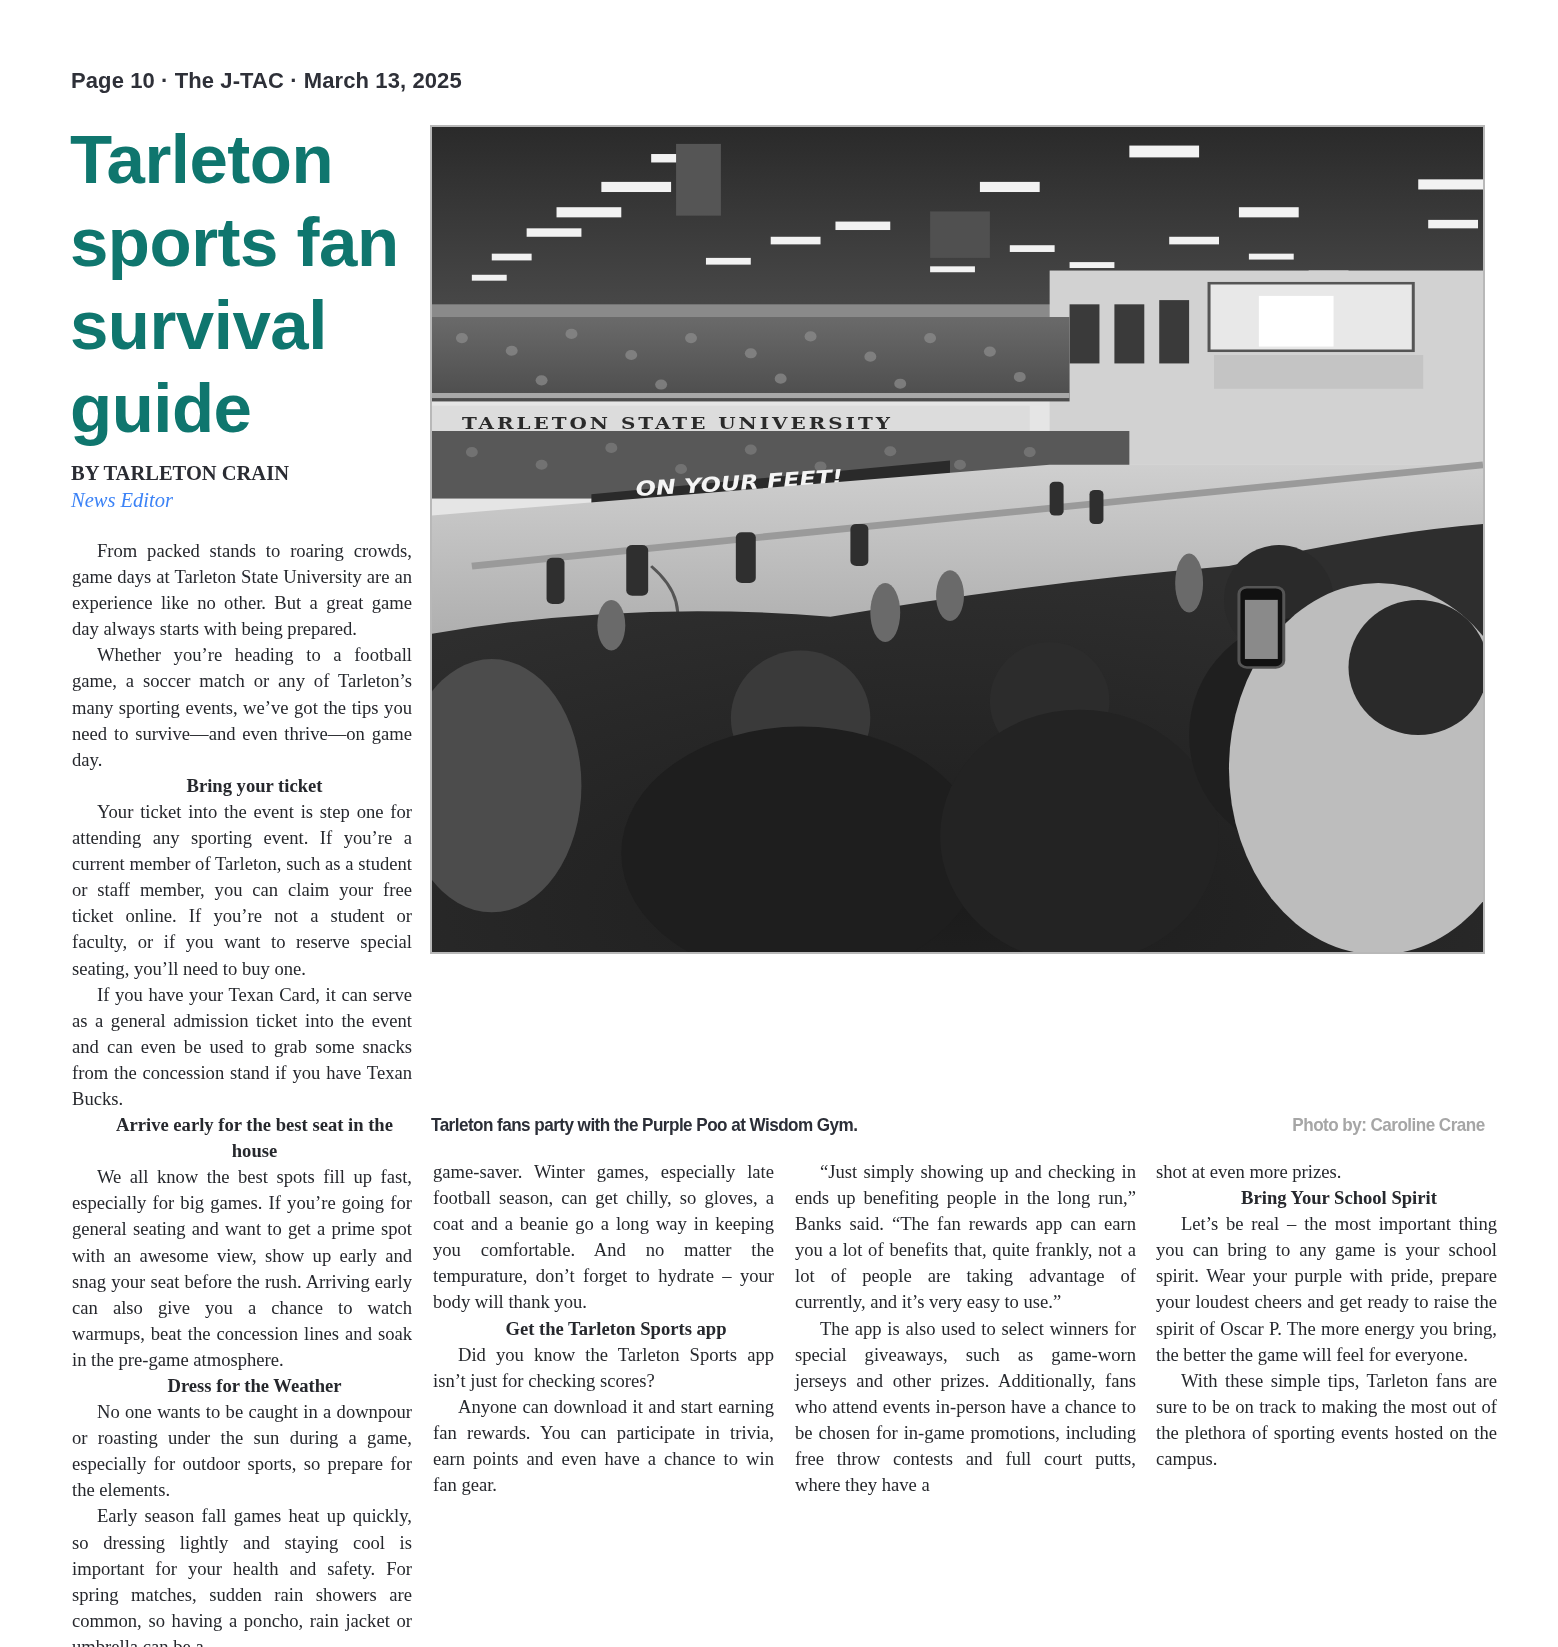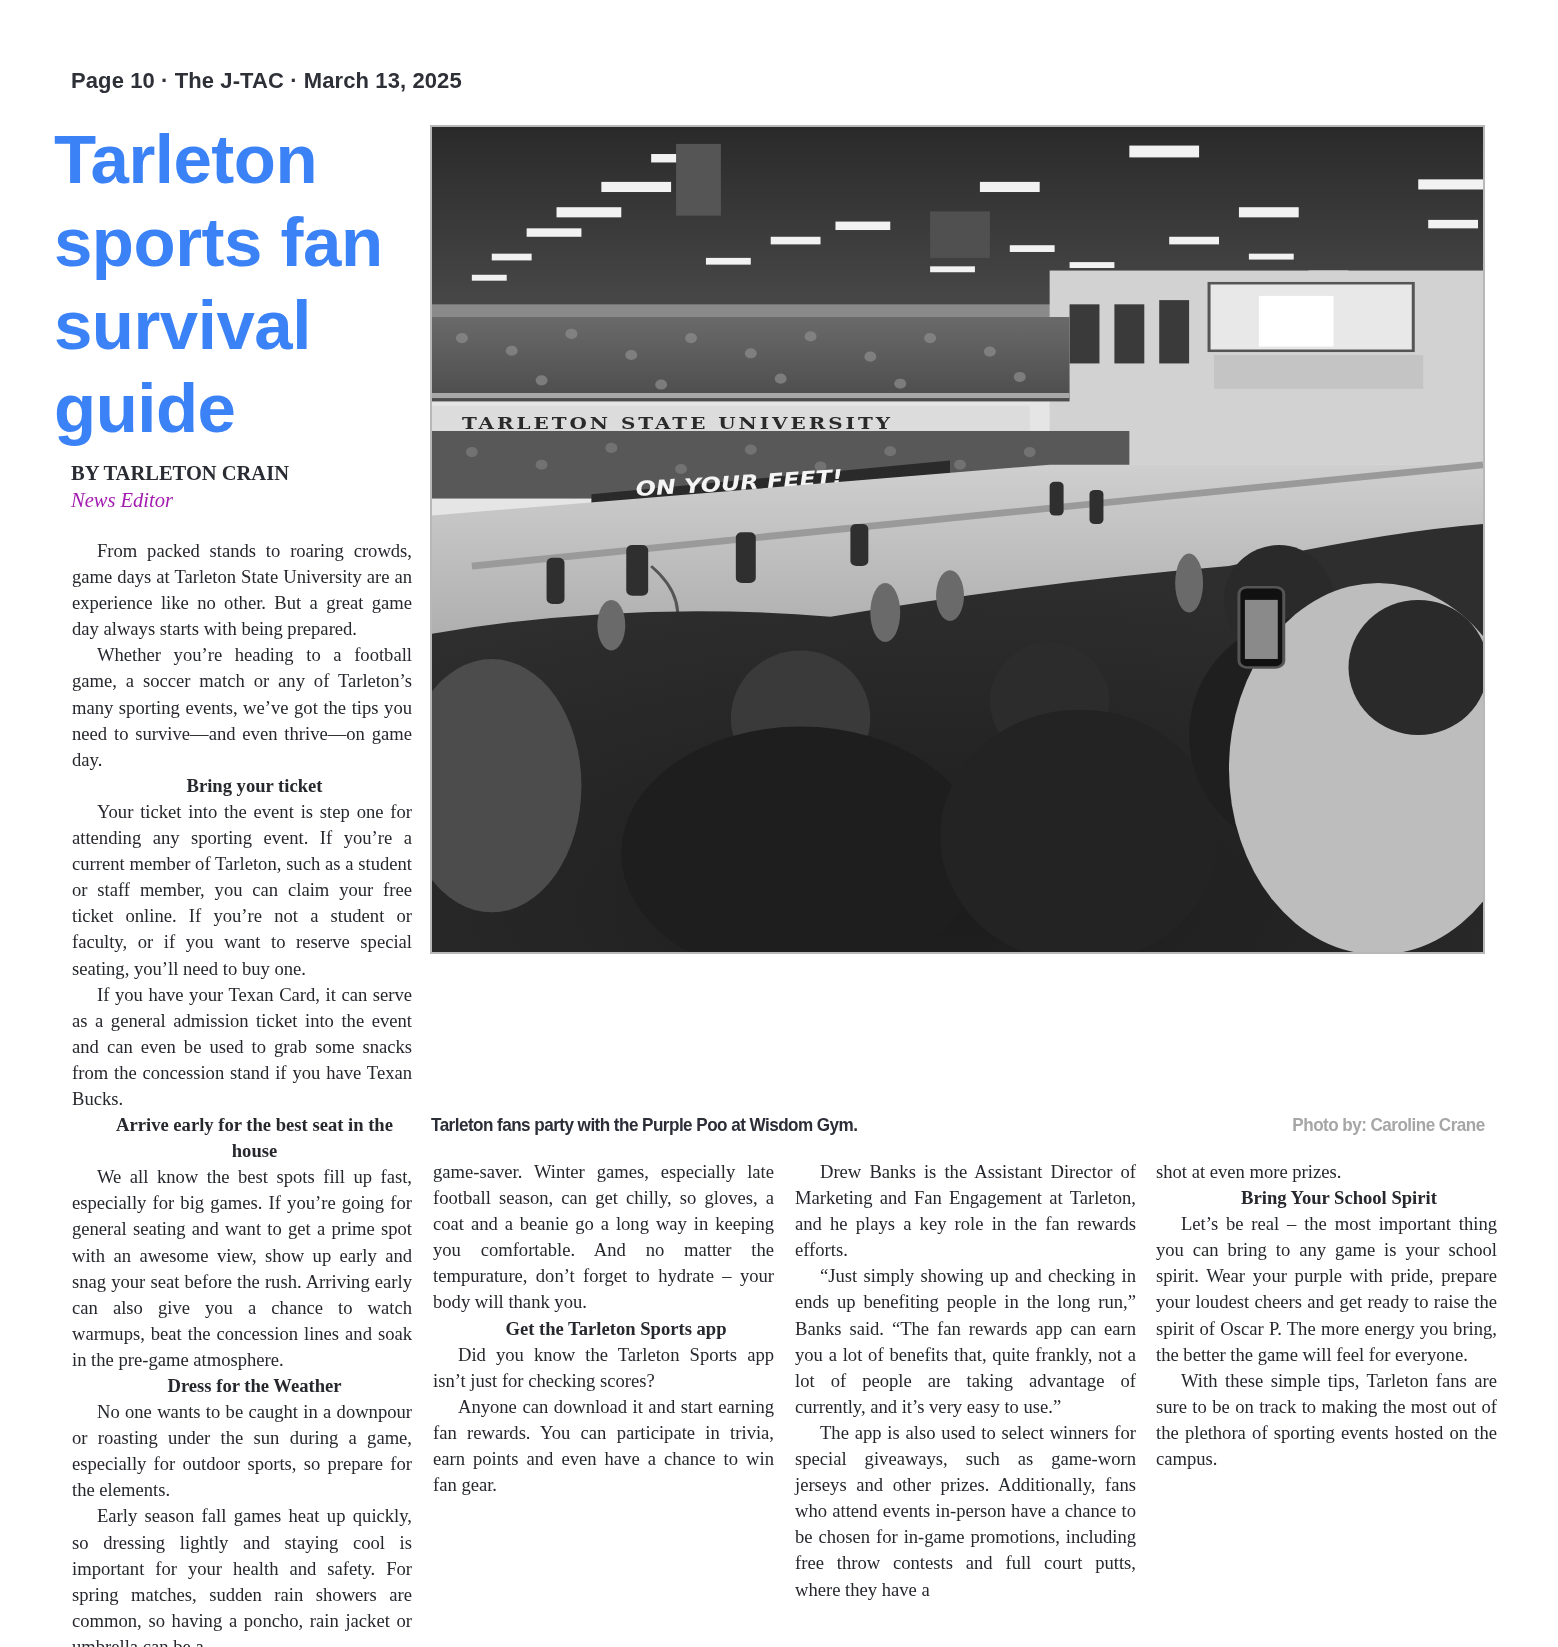--- a/index.html
+++ b/index.html
@@ -1,20 +1,20 @@
 <!DOCTYPE html>
 <html><head>
 <meta charset="utf-8">
 <style>
   html, body { margin: 0; padding: 0; background: #ffffff; }
   body { width: 1558px; height: 1647px; position: relative; overflow: hidden; color: #2a2c33; }
   .folio { position: absolute; left: 71px; top: 68px; font-family: "Liberation Sans", sans-serif; font-weight: bold; font-size: 22px; color: #2e3038; letter-spacing: 0.1px; }
-  .headline { position: absolute; left: 54px; top: 118px; width: 345px; font-family: "Liberation Sans", sans-serif; font-weight: bold; font-size: 69px; line-height: 83px; color: #3b82f6; letter-spacing: -0.5px; margin: 0; }
+  .headline { position: absolute; left: 70px; top: 118px; width: 345px; font-family: "Liberation Sans", sans-serif; font-weight: bold; font-size: 69px; line-height: 83px; color: #0f766e; letter-spacing: -0.5px; margin: 0; }
   .byline { position: absolute; left: 71px; top: 462px; font-family: "Liberation Serif", serif; font-weight: bold; font-size: 20.5px; color: #2a2c33; }
-  .role { position: absolute; left: 71px; top: 489px; font-family: "Liberation Serif", serif; font-style: italic; font-size: 20.5px; color: #a21caf; }
+  .role { position: absolute; left: 71px; top: 489px; font-family: "Liberation Serif", serif; font-style: italic; font-size: 20.5px; color: #3b82f6; }
   .col { position: absolute; font-family: "Liberation Serif", serif; font-size: 18.6px; line-height: 26.1px; color: #26282d; text-align: justify; }
   .col p { margin: 0; text-indent: 25px; }
   .col p.noindent { text-indent: 0; }
   .col h3 { margin: 0; padding-left: 25px; font-size: 18.6px; font-weight: bold; line-height: 26.1px; text-align: center; }
   .col1 { left: 72px; top: 538px; width: 340px; }
   .col2 { left: 433px; top: 1159px; width: 341px; }
   .col3 { left: 795px; top: 1159px; width: 341px; }
   .col4 { left: 1156px; top: 1159px; width: 341px; }
   .photo { position: absolute; left: 430px; top: 125px; width: 1055px; height: 829px; border: 2px solid #b8b8b8; box-sizing: border-box; overflow: hidden; background: #e5e5e5; }
   .photo svg { display: block; width: 100%; height: 100%; }
@@ -179,21 +179,20 @@
 <div class="credit">Photo by: Caroline Crane</div>
 
 <div class="col col2">
   <p class="noindent">game-saver. Winter games, especially late football season, can get chilly, so gloves, a coat and a beanie go a long way in keeping you comfortable. And no matter the tempurature, don’t forget to hydrate – your body will thank you.</p>
   <h3>Get the Tarleton Sports app</h3>
   <p>Did you know the Tarleton Sports app isn’t just for checking scores?</p>
   <p>Anyone can download it and start earning fan rewards. You can participate in trivia, earn points and even have a chance to win fan gear.</p>
 </div>
 
 <div class="col col3">
-  <p>Drew Banks is the Assistant Director of Marketing and Fan Engagement at Tarleton, and he plays a key role in the fan rewards efforts.</p>
   <p>“Just simply showing up and checking in ends up benefiting people in the long run,” Banks said. “The fan rewards app can earn you a lot of benefits that, quite frankly, not a lot of people are taking advantage of currently, and it’s very easy to use.”</p>
   <p>The app is also used to select winners for special giveaways, such as game-worn jerseys and other prizes. Additionally, fans who attend events in-person have a chance to be chosen for in-game promotions, including free throw contests and full court putts, where they have a</p>
 </div>
 
 <div class="col col4">
   <p class="noindent">shot at even more prizes.</p>
   <h3>Bring Your School Spirit</h3>
   <p>Let’s be real – the most important thing you can bring to any game is your school spirit. Wear your purple with pride, prepare your loudest cheers and get ready to raise the spirit of Oscar P. The more energy you bring, the better the game will feel for everyone.</p>
   <p>With these simple tips, Tarleton fans are sure to be on track to making the most out of the plethora of sporting events hosted on the campus.</p>
 </div>

